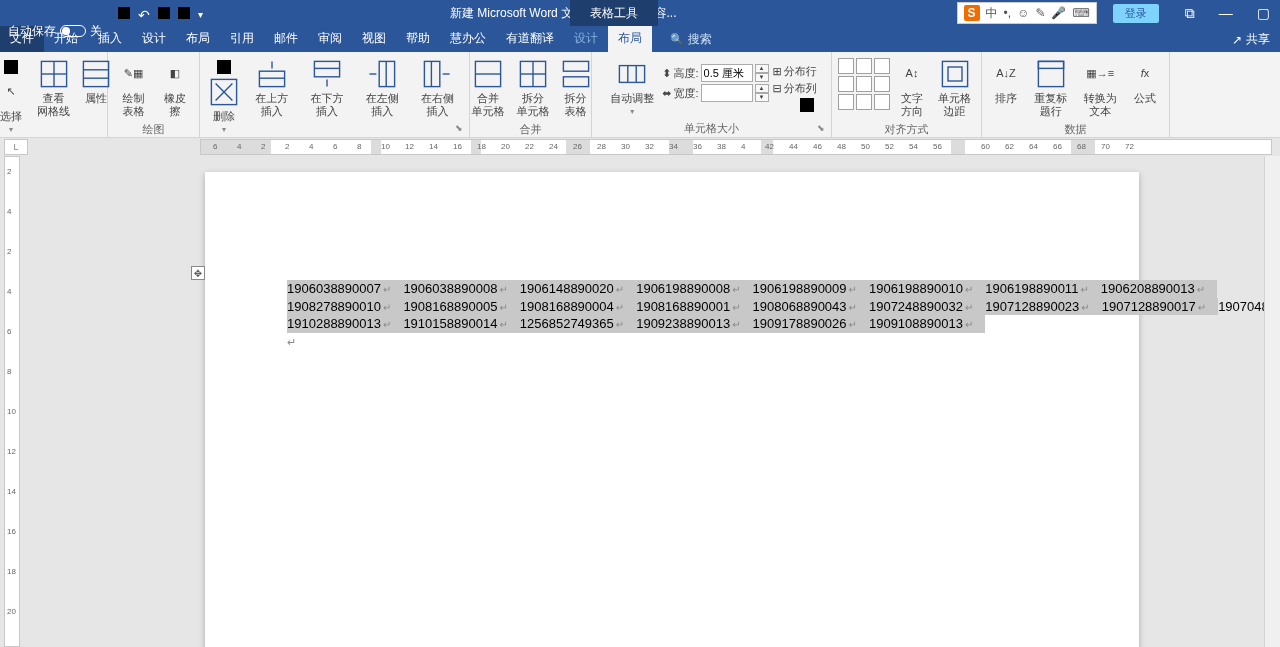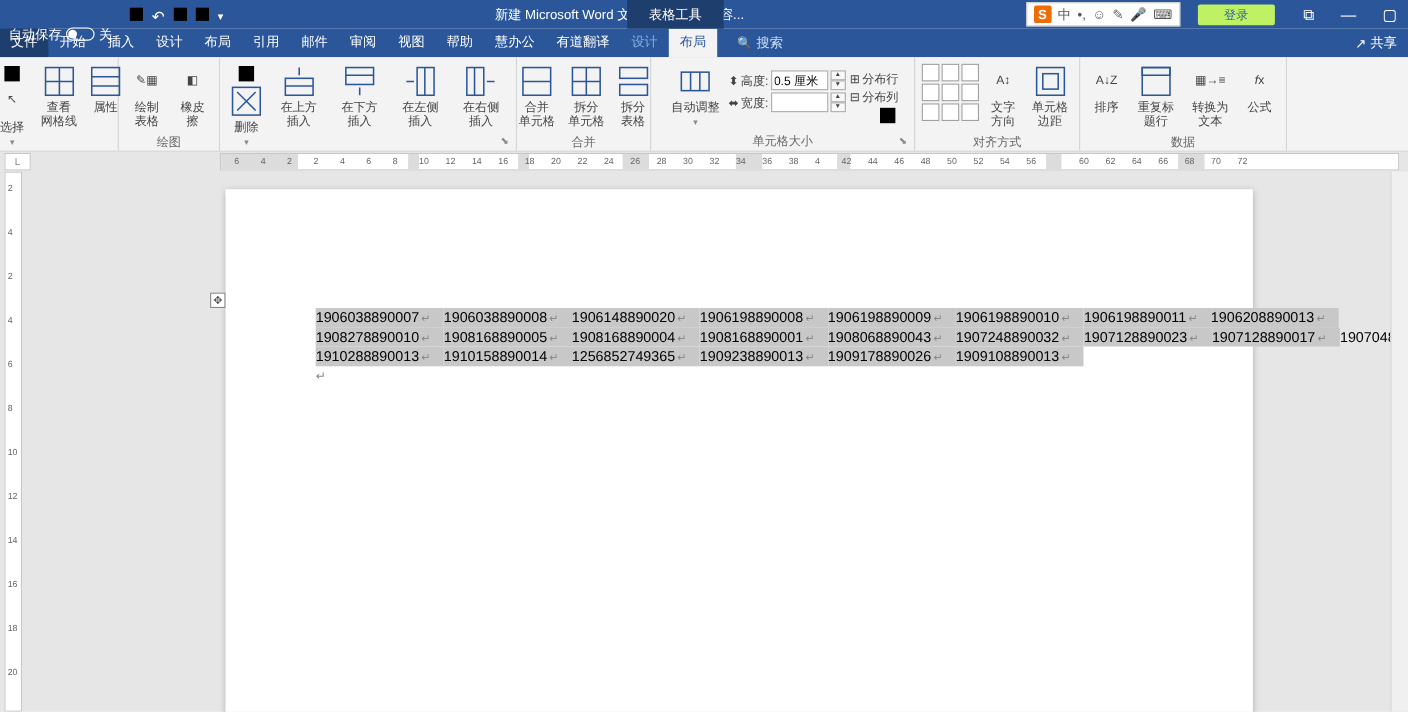--- a/index.html
+++ b/index.html
@@ -15,21 +15,21 @@
 .title-bar .qat .undo, .title-bar .qat .redo { background: none; }
 .title-bar .qat .undo::before { content: "↶"; color: #fff; font-size: 14px; }
 .title-bar .qat .dropdown { width: 8px; background: none; }
 .title-bar .qat .dropdown::before { content: "▾"; color: #fff; font-size: 10px; }
 .title-bar .doc-title { position: absolute; left: 50%; transform: translateX(-190px); }
 .title-bar .tool-context { background: #1e3e6e; padding: 4px 20px; position: absolute; left: 570px; height: 26px; display: flex; align-items: center; }
 .title-bar .right-icons { position: absolute; right: 0; display: flex; align-items: center; gap: 4px; height: 26px; }
 .title-bar .ime-box { background: #fff; border: 1px solid #ccc; display: flex; align-items: center; gap: 6px; padding: 2px 6px; height: 22px; }
 .title-bar .ime-box .s-icon { background: #ef6c00; color: #fff; font-weight: bold; padding: 1px 4px; border-radius: 2px; font-size: 12px; }
 .title-bar .ime-box span { color: #555; font-size: 12px; }
-.title-bar .login-btn { background: #bef264; color: #2b579a; font-size: 11px; padding: 2px 24px; border-radius: 2px; margin: 0 12px; }
+.title-bar .login-btn { background: #7dd3fc; color: #2b579a; font-size: 11px; padding: 2px 12px; border-radius: 2px; margin: 0 12px; }
 .title-bar .win-ctrl { color: #fff; padding: 0 10px; font-size: 14px; }
 
 
 .menu-tabs { background: #2b579a; height: 26px; display: flex; align-items: flex-end; color: #fff; font-size: 12px; }
 .menu-tabs .tab { padding: 5px 10px; cursor: pointer; }
 .menu-tabs .tab.file { background: #1e3e6e; }
 .menu-tabs .tab.active { background: #f3f3f3; color: #2b579a; }
 .menu-tabs .tab.design-active { color: #88b0e0; }
 .menu-tabs .search-box { margin-left: 10px; display: flex; align-items: center; gap: 4px; padding: 4px 8px; color: #cfe0f5; }
 .menu-tabs .search-box::before { content: "🔍"; font-size: 11px; }

